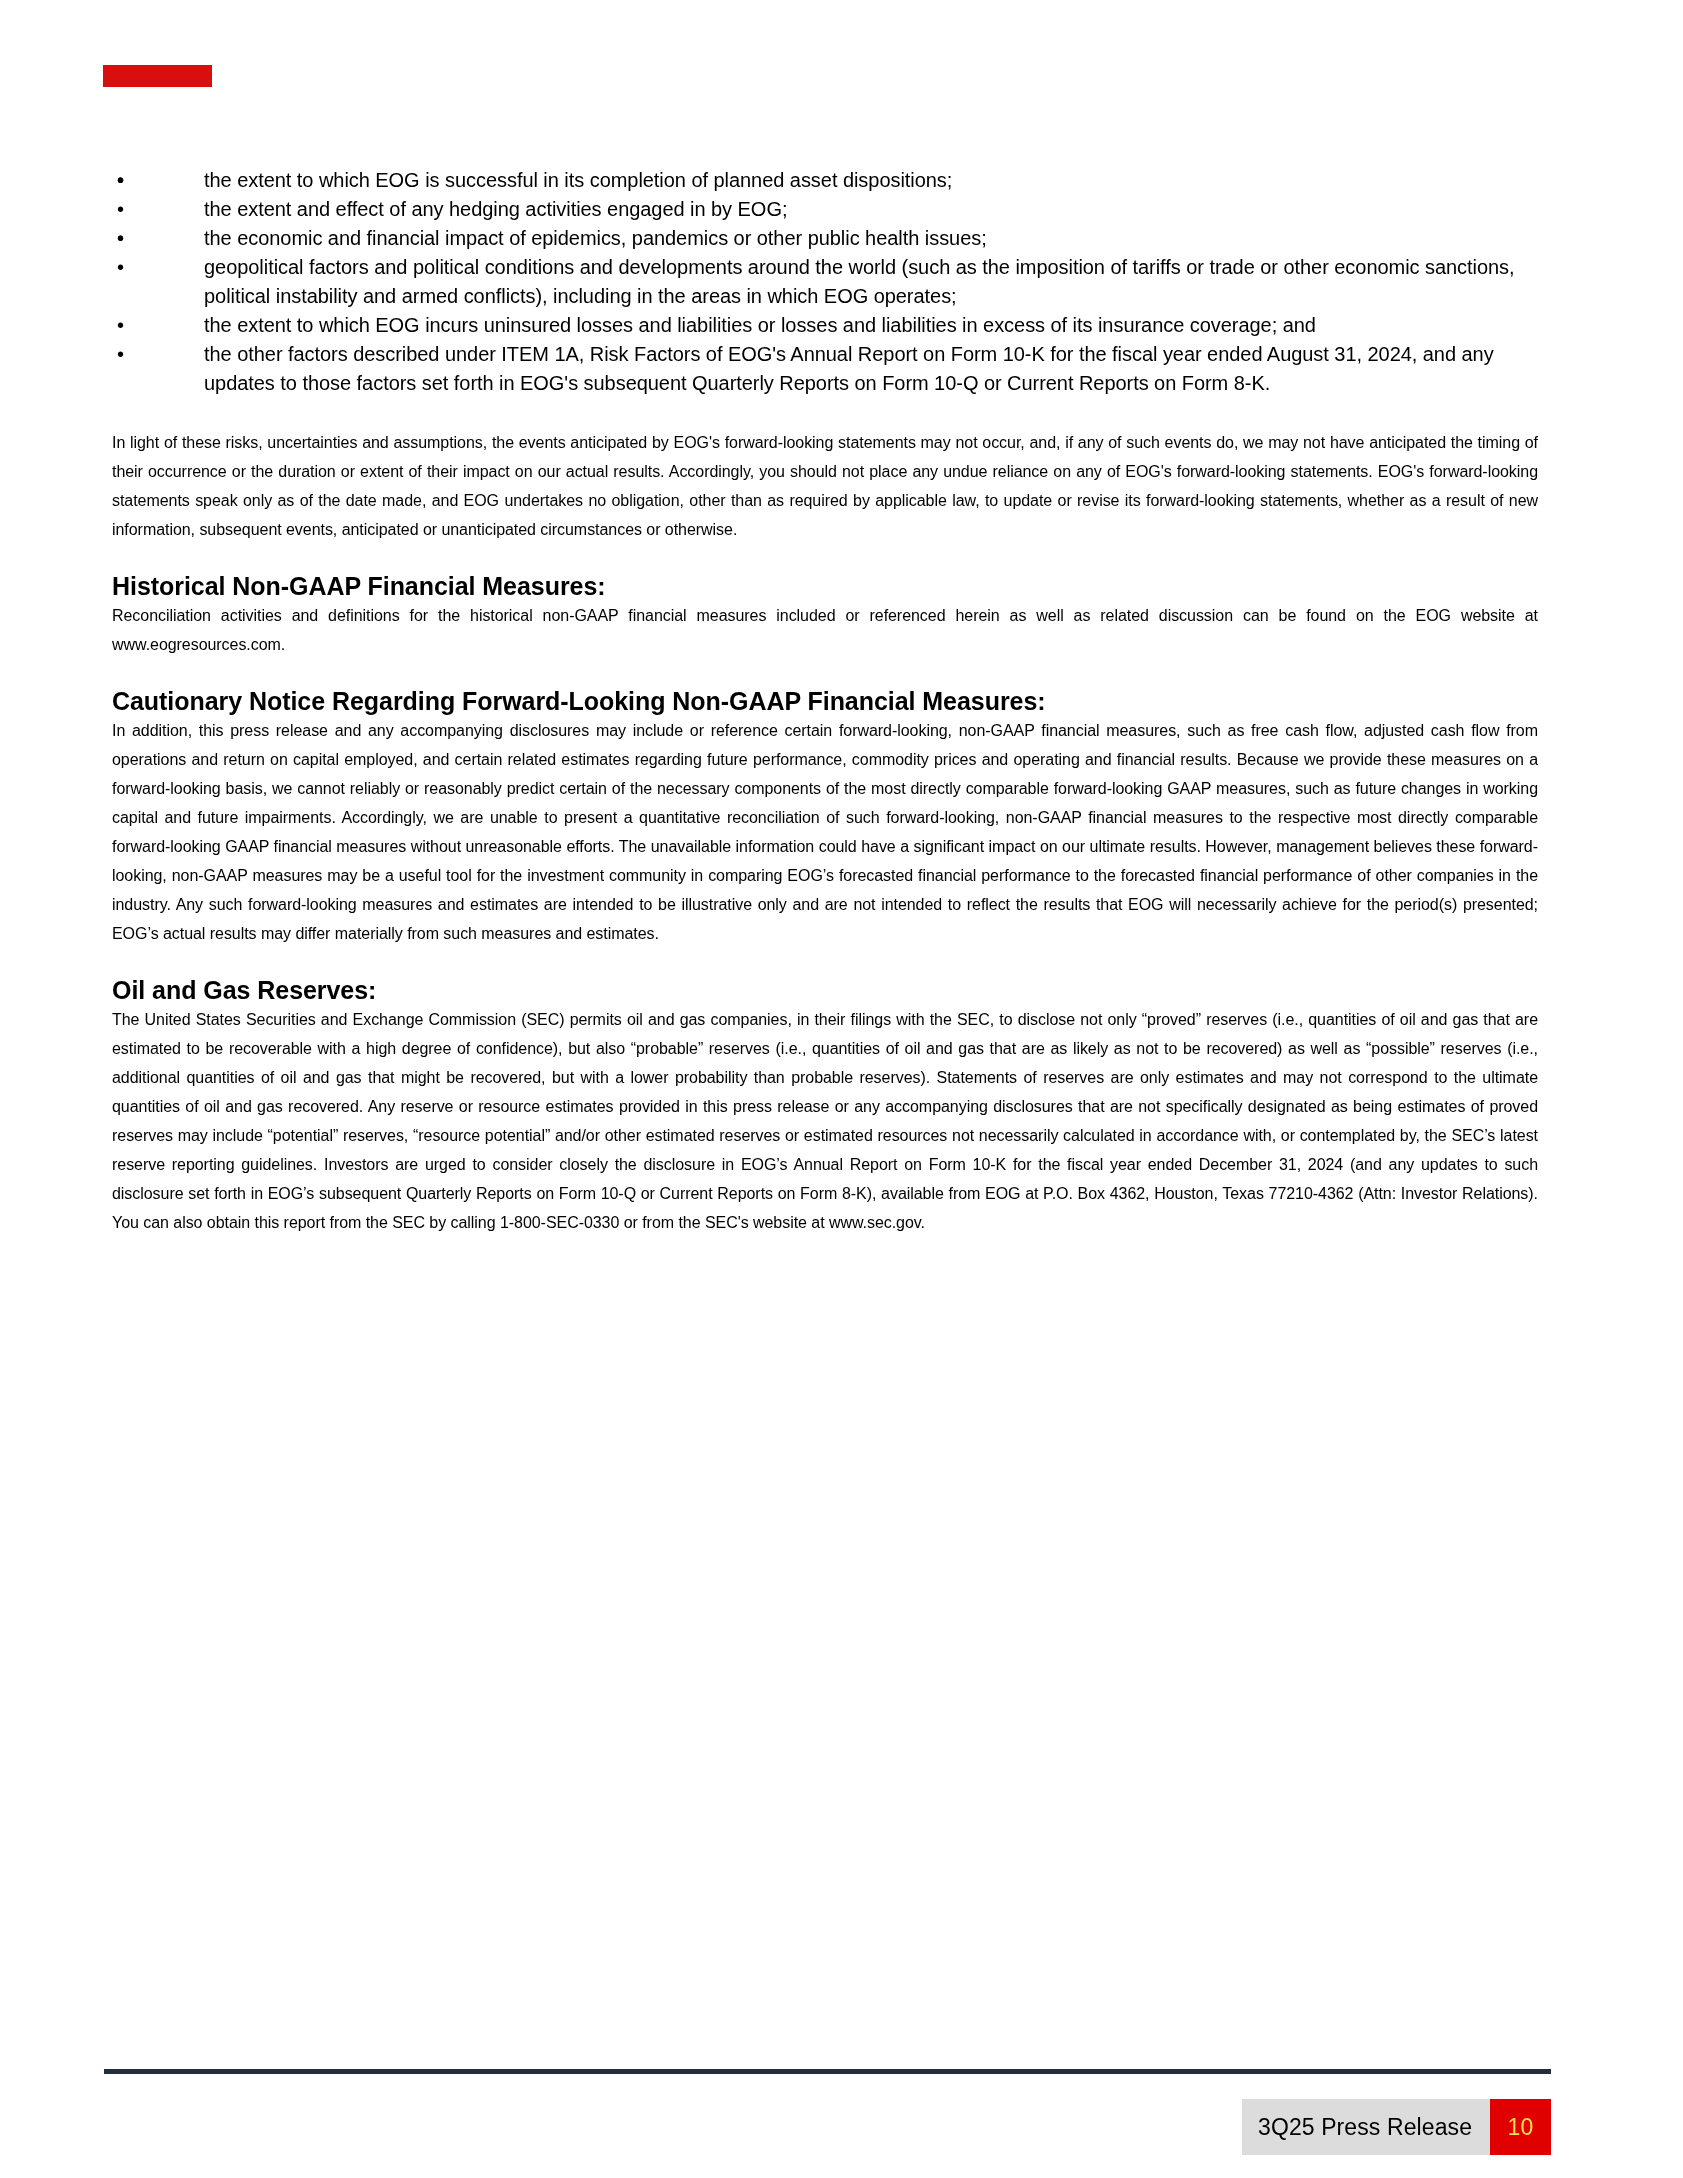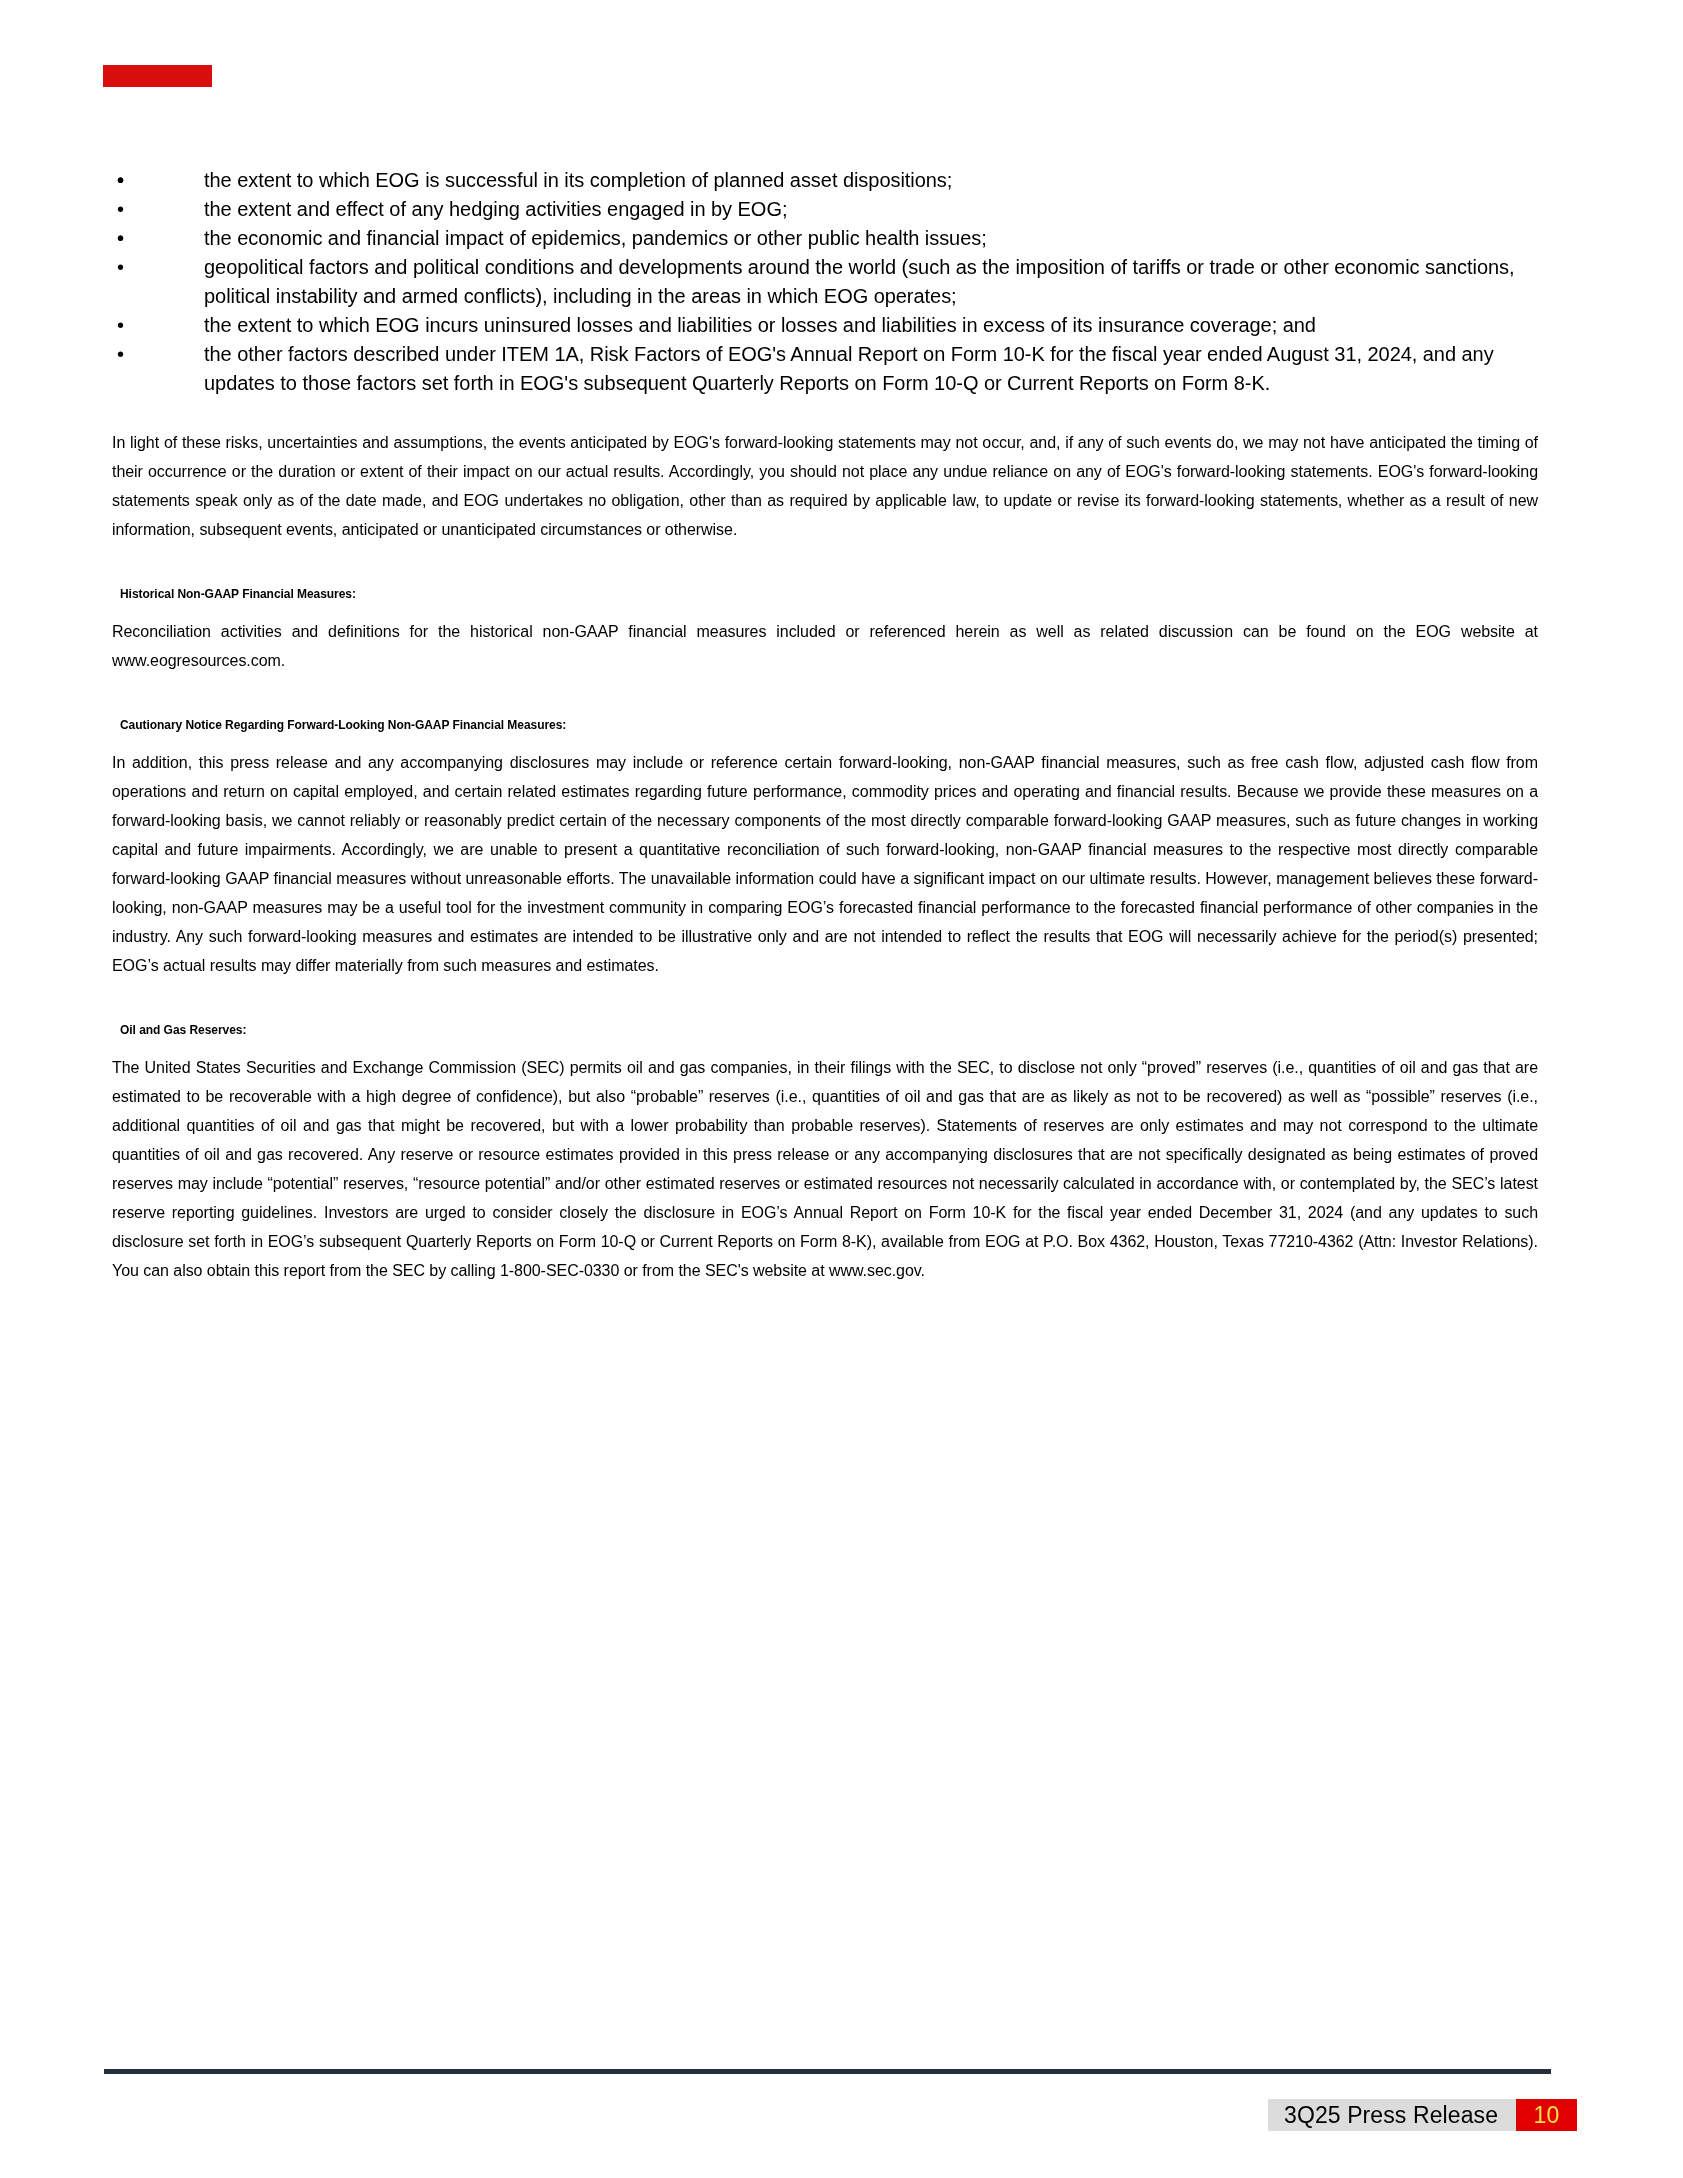--- a/index.html
+++ b/index.html
@@ -69,44 +69,43 @@
     font-size: 16px;
     line-height: 29px;
     text-align: justify;
     text-justify: inter-word;
     letter-spacing: -0.05px;
   }
   .gap-lg { height: 30px; }
   .gap-md { height: 28px; }
 
   h2.section-head {
-    margin: 8px;
-    font-size: 12px;
+    margin: 0;
+    font-size: 25px;
     line-height: 29px;
     font-weight: bold;
     letter-spacing: -0.05px;
   }
 
   
   .footer-rule {
     position: absolute;
     left: 104px;
     top: 2069px;
     width: 1447px;
     height: 5px;
     background: #252f3a;
   }
   .footer-tag {
     position: absolute;
     top: 2099px;
     left: 1242px;
     display: flex;
     align-items: stretch;
-    height: 32px;
-    margin-left: 26px;
+    height: 56px;
   }
   .footer-tag .label {
     background: #dcdcdc;
     color: #000000;
     font-size: 23px;
     display: flex;
     align-items: center;
     padding: 0 18px 0 16px;
     letter-spacing: 0.1px;
   }

